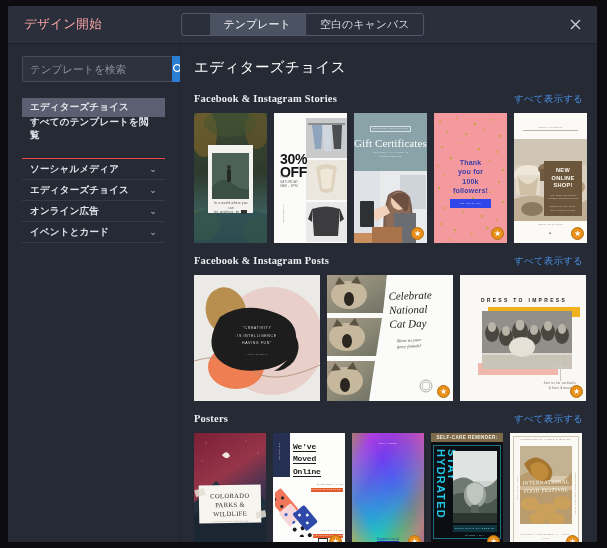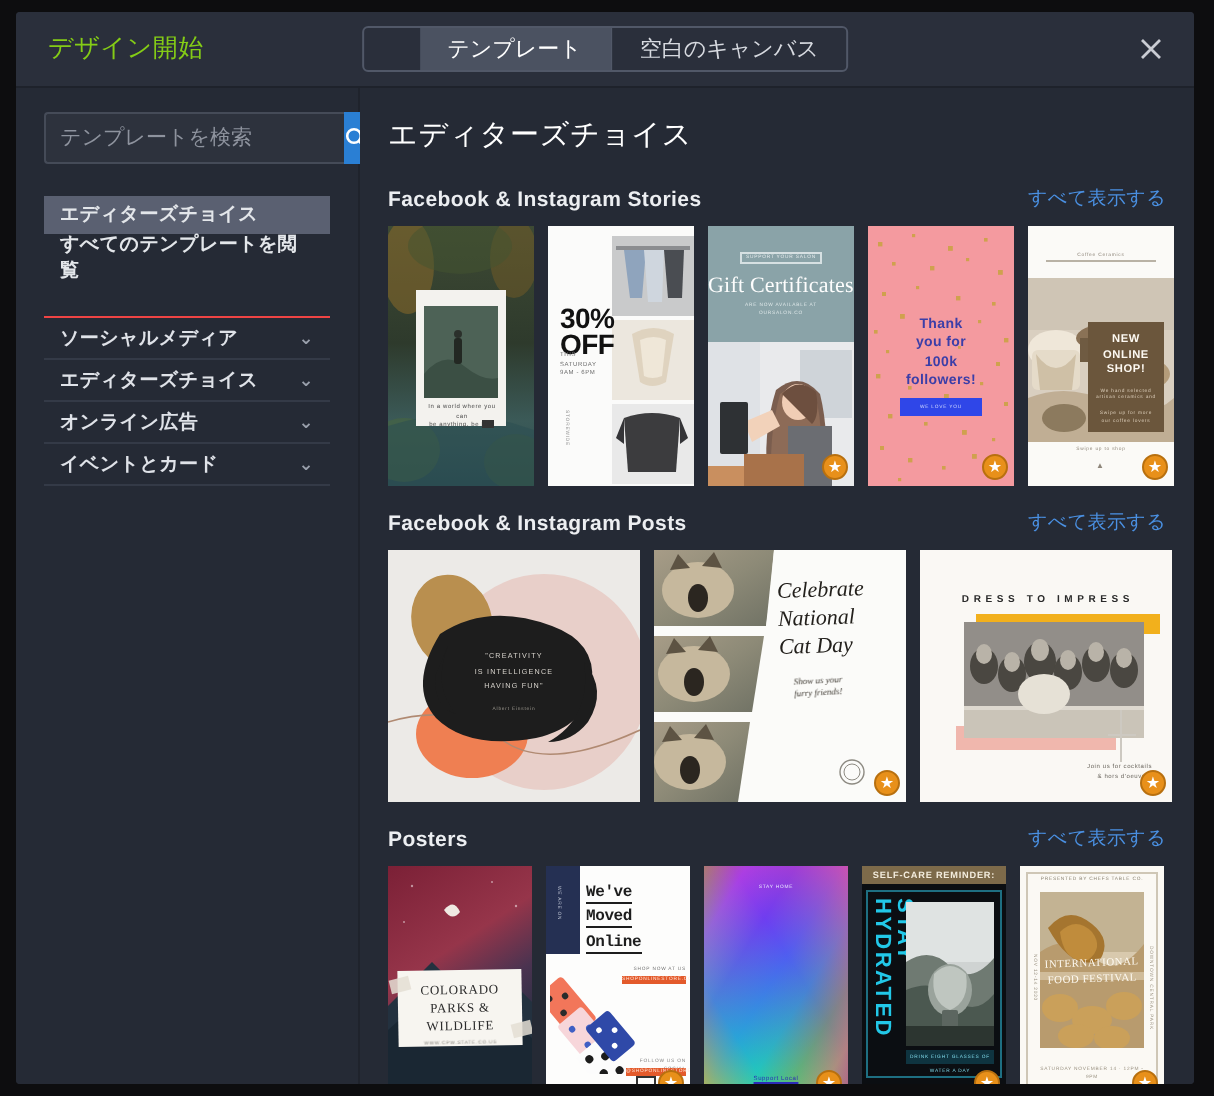--- a/index.html
+++ b/index.html
@@ -25,21 +25,21 @@
   }
   
   .titlebar {
     height: 38px; flex: 0 0 38px;
     background: #2a2f3b;
     display: flex; align-items: center;
     position: relative;
     border-bottom: 1px solid #1e222b;
   }
   .dialog-title {
-    color: #84cc16;
+    color: #fca5a5;
     font-size: 12.5px;
     margin-left: 16px;
     letter-spacing: .3px;
     white-space: nowrap;
   }
   .tabgroup {
     position: absolute;
     left: 50%; transform: translateX(-50%);
     top: 7px;
     display: flex;
@@ -145,22 +145,23 @@
   .content::-webkit-scrollbar-track { background: #252a35; }
   .content::-webkit-scrollbar-thumb { background: #5d6370; border-radius: 3px; }
   .page-title {
     color: #ffffff;
     font-size: 14.5px;
     margin-bottom: 16px;
     letter-spacing: .4px;
   }
   .section { margin-bottom: 12px; }
   .section-head {
-    display: flex; align-items: flex-end; justify-content: space-between;
+    display: flex; align-items: flex-start; justify-content: space-between;
     margin-bottom: 7px;
+    font-family: Liberation Serif, serif;
   }
   .section-title {
     color: #eceef1; font-size: 10.5px; font-weight: bold; letter-spacing: .2px;
   }
   .see-all {
     color: #4a90e2; font-size: 9.5px; cursor: pointer; letter-spacing: .2px;
   }
   .card-row { display: flex; gap: 7px; }
   .card {
     position: relative;

